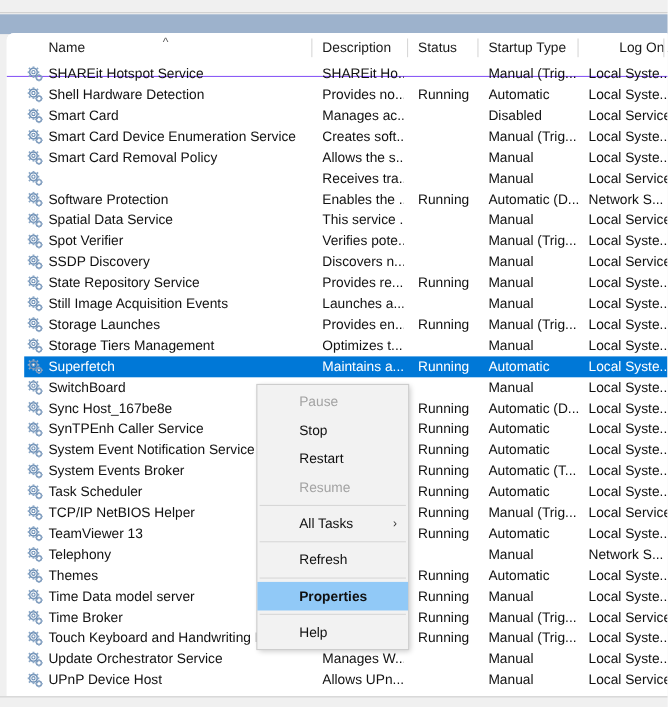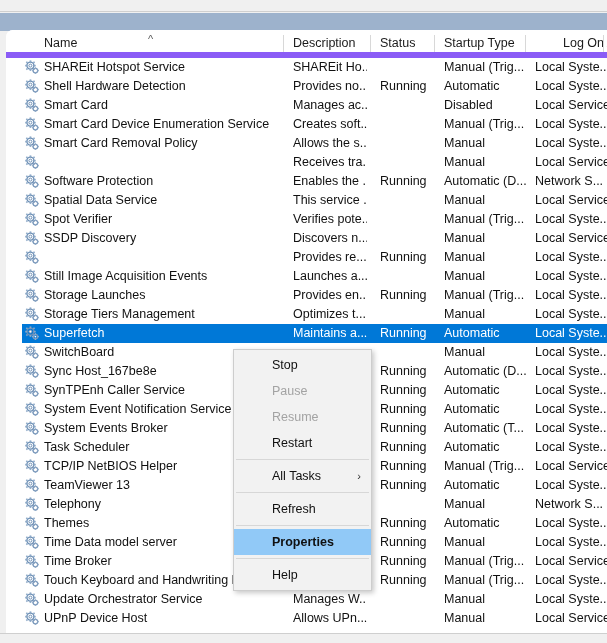--- a/index.html
+++ b/index.html
@@ -55,23 +55,23 @@
     width: 607px; height: 10px;
     background: #f0f0f0;
     border-top: 1px solid #cfcfcf;
     box-sizing: border-box;
   }
 
   
   #list-header {
     position: absolute;
     left: 0; top: 0;
-    width: 601px; height: 28px;
+    width: 601px; height: 40px;
     background: #ffffff;
-    border-bottom: 6px solid #8b5cf6;
+    border-bottom: 1px solid #8b5cf6;
     box-sizing: border-box;
   }
   .hdr-cell {
     position: absolute;
     top: 0;
     height: 27px;
     line-height: 27px;
     font-size: 12.5px;
     color: #1a1a1a;
     padding-left: 10px;
@@ -574,20 +574,21 @@
                 <circle cx="11.4" cy="10.6" r="0.9" fill="#ffffff"></circle>
               </g>
               <g fill="#93aecb">
                 <rect x="10.8" y="7.2" width="1.3" height="1.5"></rect>
                 <rect x="10.8" y="12.5" width="1.3" height="1.5"></rect>
                 <rect x="8" y="9.9" width="1.5" height="1.3"></rect>
                 <rect x="13.4" y="9.9" width="1.5" height="1.3"></rect>
               </g>
             </svg>
           </span>
+          <div class="cell cell-name">State Repository Service</div>
           <div class="cell cell-desc">Provides re...</div>
           <div class="cell cell-status">Running</div>
           <div class="cell cell-startup">Manual</div>
           <div class="cell cell-logon">Local Syste...</div>
         </div>
         <div class="row">
           <span class="svc-icon">
             <svg width="16" height="15" viewBox="0 0 16 15">
               <g fill="none" stroke="#6d8fb5" stroke-width="1.4">
                 <circle cx="6.4" cy="5.6" r="3.5"></circle>
@@ -1250,24 +1251,24 @@
           <div class="cell cell-desc">Allows UPn...</div>
           <div class="cell cell-status"></div>
           <div class="cell cell-startup">Manual</div>
           <div class="cell cell-logon">Local Service</div>
         </div>
       </div>
 
   </div>
 
   <div id="context-menu">
+      <div class="menu-item disabled"><span>Pause</span></div>
       <div class="menu-item"><span>Stop</span></div>
-      <div class="menu-item disabled"><span>Pause</span></div>
+      <div class="menu-item"><span>Restart</span></div>
       <div class="menu-item disabled"><span>Resume</span></div>
-      <div class="menu-item"><span>Restart</span></div>
       <div class="menu-sep"></div>
       <div class="menu-item"><span>All Tasks</span><span class="submenu-arrow">›</span></div>
       <div class="menu-sep"></div>
       <div class="menu-item"><span>Refresh</span></div>
       <div class="menu-sep"></div>
       <div class="menu-item highlight"><span>Properties</span></div>
       <div class="menu-sep"></div>
       <div class="menu-item"><span>Help</span></div>
     </div>
 

